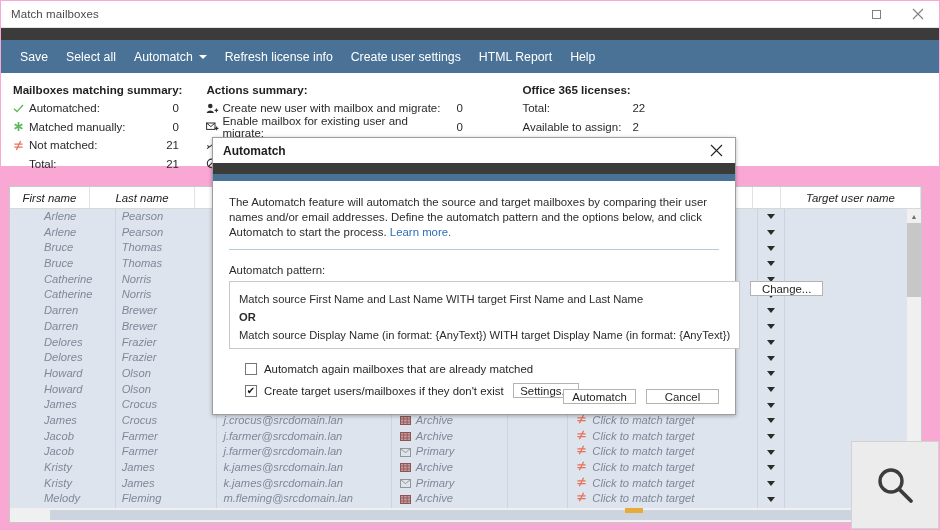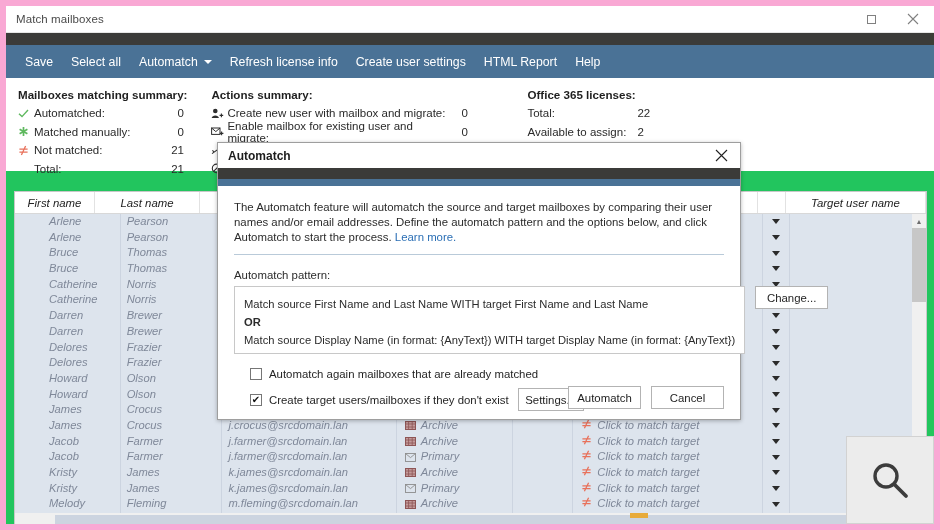--- a/index.html
+++ b/index.html
@@ -5,22 +5,22 @@
   * { box-sizing: border-box; margin: 0; padding: 0; }
   html, body {
     width: 940px; height: 530px;
     font-family: "Liberation Sans", sans-serif;
     background: #ffffff;
     overflow: hidden;
   }
   #app {
     position: relative;
     width: 940px; height: 530px;
-    border: 6px solid #f9a8d4;
-    background: #22c55e;
+    border: 1px solid #f9a8d4;
+    background: #f9a8d4;
     overflow: hidden;
   }
 
   
   .titlebar {
     height: 27px;
     background: #ffffff;
     display: flex; align-items: center;
     border-bottom: 1px solid #e6e6e6;
     position: relative;
@@ -197,21 +197,21 @@
     flex: 1; border: 1px solid #c8c8c8; background: #ffffff;
     padding: 8px 9px; height: 68px;
   }
   .patternbox div {
     font-size: 11.2px; color: #2b2b2b; line-height: 18px; white-space: nowrap;
   }
   .patternbox .or { font-weight: bold; }
   .btn {
     border: 1px solid #b3b3b3; background: #ffffff;
     font-size: 11.4px; color: #1e1e1e;
-    padding: 4px 0; height: 23px; min-width: 73px;
+    padding: 4px 0; height: 15px; min-width: 73px;
     display: flex; align-items: center; justify-content: center;
   }
   .optrow { display: flex; align-items: center; gap: 7px; margin-top: 14px; padding-left: 16px; }
   .optrow.second { margin-top: 8px; }
   .cbox {
     width: 12px; height: 12px; border: 1px solid #767676;
     background: #ffffff; display: flex; align-items: center; justify-content: center;
     flex: 0 0 12px;
   }
   .cbox .chk { font-size: 10px; color: #111; line-height: 10px; }

